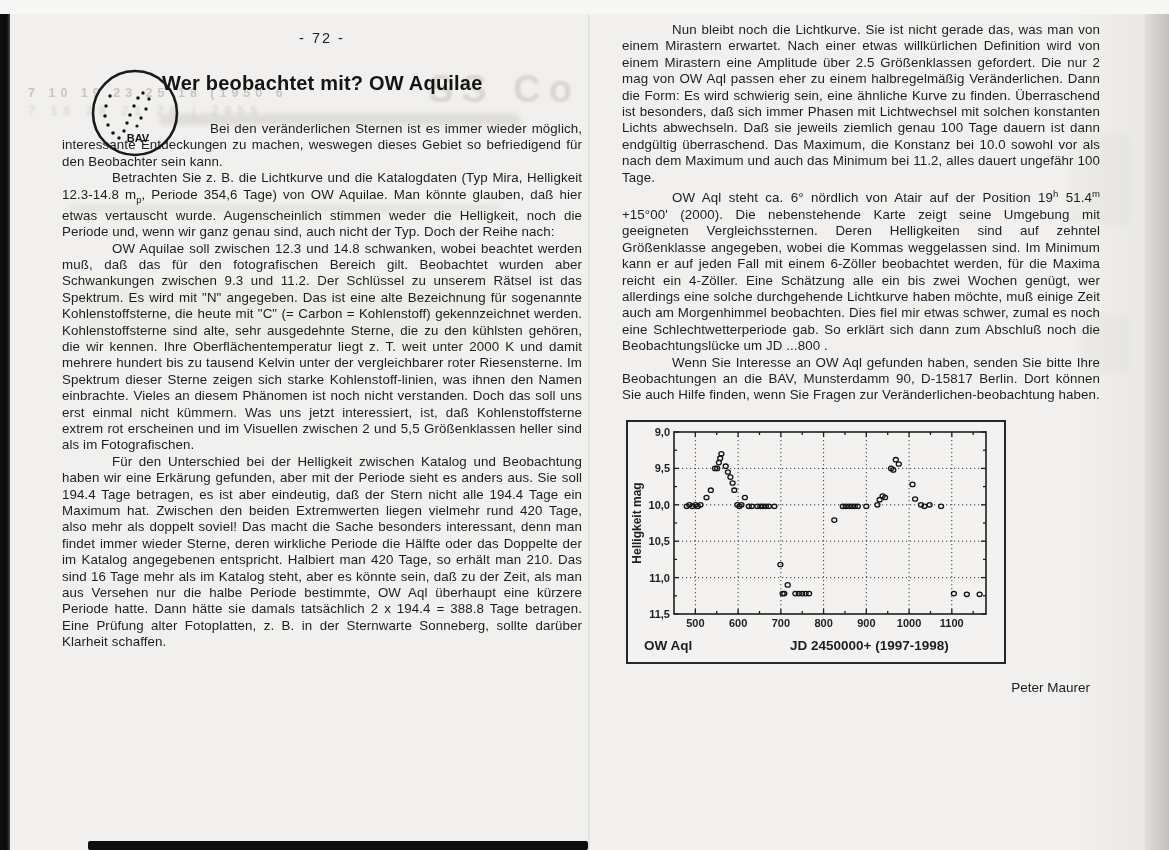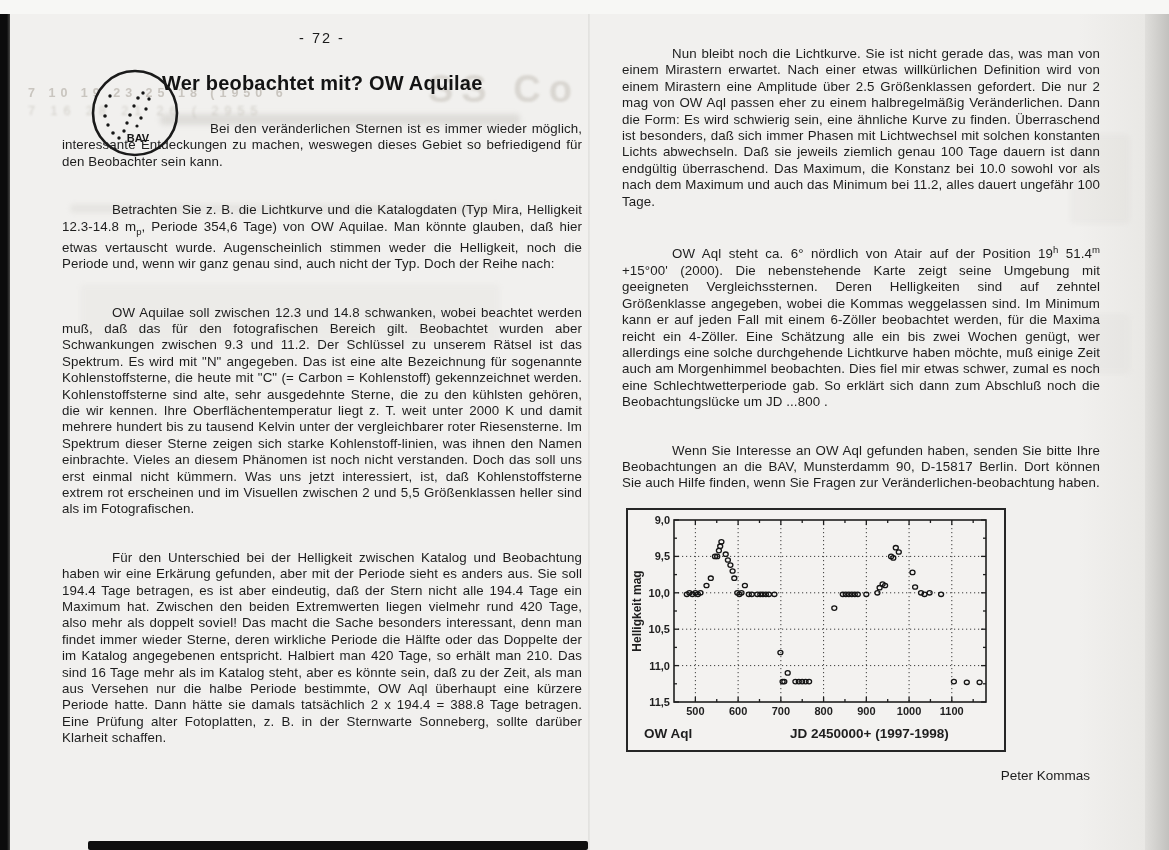--- a/index.html
+++ b/index.html
@@ -18,21 +18,21 @@
   .page{position:absolute;top:14px;height:836px;background:#f1f0ee;overflow:hidden;}
   .page-left{left:10px;width:578px;}
   .page-right{left:590px;width:555px;background:linear-gradient(90deg,#f1f0ee 88%,#e9e8e5);}
   .pagenum{font-size:14.5px;color:#1b1b1b;letter-spacing:2px;text-align:center;font-weight:normal;}
   .page-left .pagenum{margin:16px 0 0 52px;width:520px;}
   .page-right .pagenum{margin:16px 0 0 32px;width:478px;}
   .content-left{margin:26px 0 0 52px;width:520px;position:relative;}
   .content-right{margin:8px 0 0 32px;width:478px;position:relative;}
   .doc-title{font-size:20px;font-weight:bold;color:#141414;margin:6px 0 26px 100px;letter-spacing:0.2px;}
   p.bodytext{font-size:13.3px;line-height:16.4px;color:#1d1d1d;text-align:justify;margin:0;letter-spacing:0.1px;}
-  p.indent{text-indent:50px;margin-top:32px;}
+  p.indent{text-indent:50px;}
   .fl-spacer{float:left;width:148px;height:14px;}
   sub,sup{font-size:72%;letter-spacing:0;}
   .logo{position:absolute;left:28px;top:-4px;width:90px;height:90px;}
   .chartbox{margin:16px 0 0 4px;width:376px;height:240px;border:2px solid #262626;background:#f3f2f0;position:relative;}
   .signature{margin:16px 10px 0 0;text-align:right;font-size:13.5px;color:#1c1c1c;}
   
   .ghost{position:absolute;color:#c9c5bf;filter:blur(0.6px);white-space:nowrap;pointer-events:none;margin-top:28px;}
   .ghost-nums{left:18px;top:44px;font-size:12.5px;letter-spacing:5px;font-weight:bold;}
   .ghost-nums2{left:18px;top:62px;font-size:12.5px;letter-spacing:6px;color:#d3d0ca;filter:blur(1px);}
   .ghost-ss{left:418px;top:26px;font-size:38px;font-weight:bold;letter-spacing:8px;color:#d9d6d1;filter:blur(1px);}
@@ -239,17 +239,17 @@
           <ellipse cx="313.1" cy="84.3" rx="2.5" ry="2.2" fill="none" stroke="#141414" stroke-width="1.3"></ellipse>
           <ellipse cx="325.9" cy="171.6" rx="2.5" ry="2.2" fill="none" stroke="#141414" stroke-width="1.3"></ellipse>
           <ellipse cx="338.8" cy="172.3" rx="2.5" ry="2.2" fill="none" stroke="#141414" stroke-width="1.3"></ellipse>
           <ellipse cx="351.6" cy="172.3" rx="2.5" ry="2.2" fill="none" stroke="#141414" stroke-width="1.3"></ellipse>
           <text x="16" y="228" font-size="13.5" font-weight="bold" fill="#1e1e1e" font-family="Liberation Sans, sans-serif">OW Aql</text>
           <text x="162" y="228" font-size="13.5" font-weight="bold" fill="#1e1e1e" font-family="Liberation Sans, sans-serif">JD  2450000+  (1997-1998)</text>
           <text x="13" y="101" font-size="12" font-weight="bold" fill="#1e1e1e" font-family="Liberation Sans, sans-serif" text-anchor="middle" transform="rotate(-90 13 101)">Helligkeit  mag</text>
         </svg>
     </div>
 
-    <div class="signature">Peter Kommas</div>
+    <div class="signature">Peter Maurer</div>
   </div>
 </div>
 
 <div class="bottom-bar"></div>
 
 </body></html>

